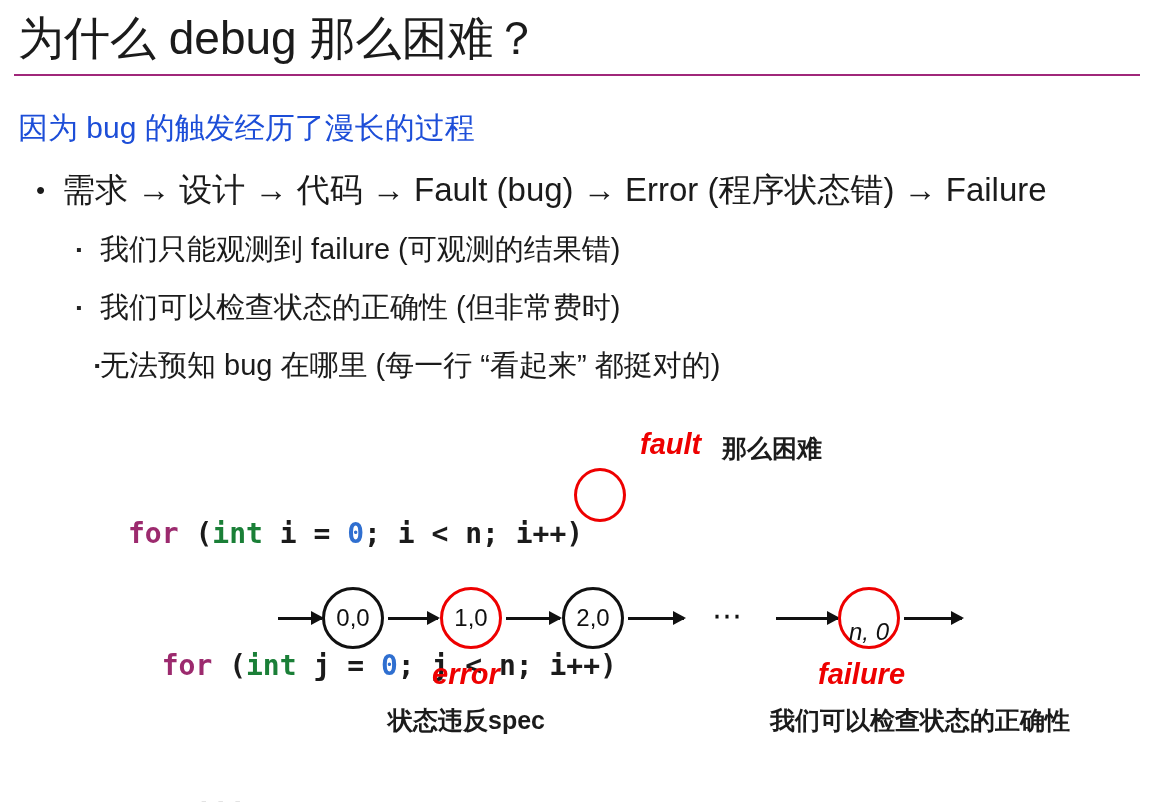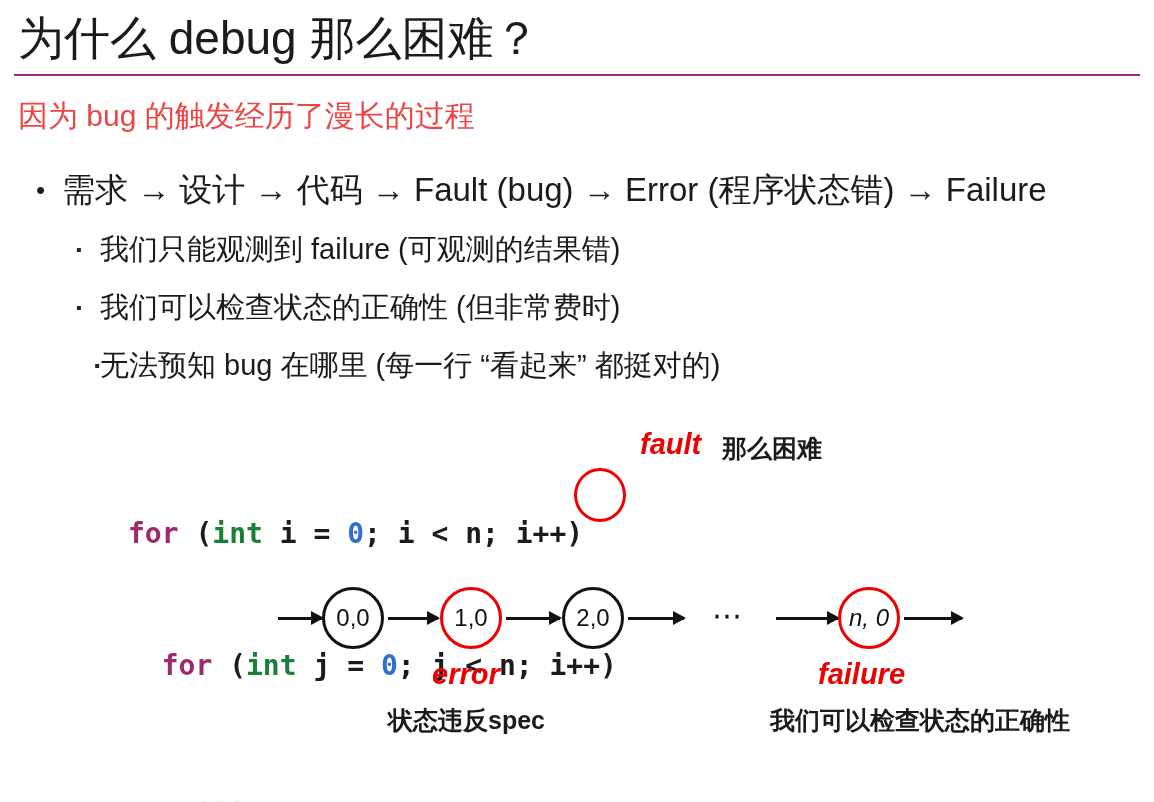--- a/index.html
+++ b/index.html
@@ -37,23 +37,23 @@
     left: 14px;
     top: 74px;
     width: 1126px;
     height: 2px;
     background: #a0277a;
   }
   
   .lead {
     position: absolute;
     left: 18px;
-    top: 96px;
+    top: 108px;
     font-size: 30px;
-    color: #ef4444;
+    color: #1d4ed8;
     white-space: nowrap;
   }
   .bullet-l1 {
     position: absolute;
     left: 36px;
     top: 168px;
     font-size: 33px;
     color: #1b1b1b;
     white-space: nowrap;
   }
@@ -241,21 +241,21 @@
     <div class="node" style="left:562px; top:27px;">
       <span>2,0</span>
     </div>
 
     <div class="arrow" style="left:628px; top:57px; width:56px;"></div>
 
     <div class="dots" style="left:712px; top:38px;">⋯</div>
 
     <div class="arrow" style="left:776px; top:57px; width:62px;"></div>
 
-    <div class="node red italic" style="left:838px; top:27px;">
+    <div class="node red italic" style="left:838px; top:27px;align-items:flex-end;">
       <span>n, 0</span>
     </div>
 
     <div class="arrow" style="left:904px; top:57px; width:58px;"></div>
 
     <div class="lbl-red" style="left:432px; top:98px;">error</div>
     <div class="lbl-cn" style="left:388px; top:144px;">状态违反spec</div>
 
     <div class="lbl-red" style="left:818px; top:98px;">failure</div>
     <div class="lbl-cn" style="left:770px; top:144px;">我们可以检查状态的正确性</div>

